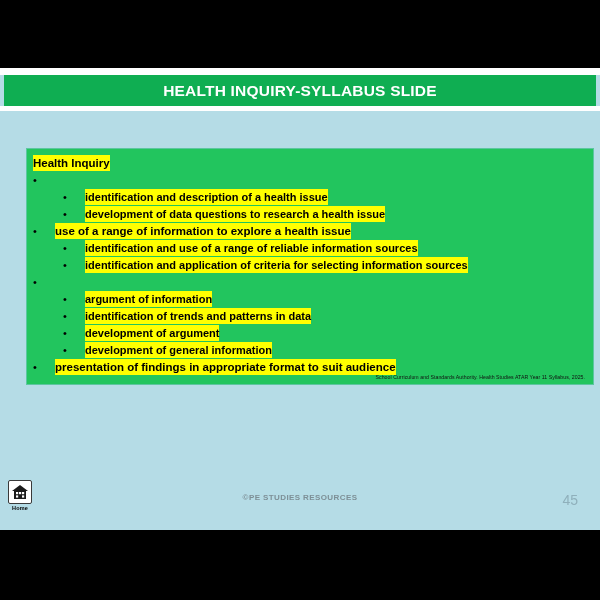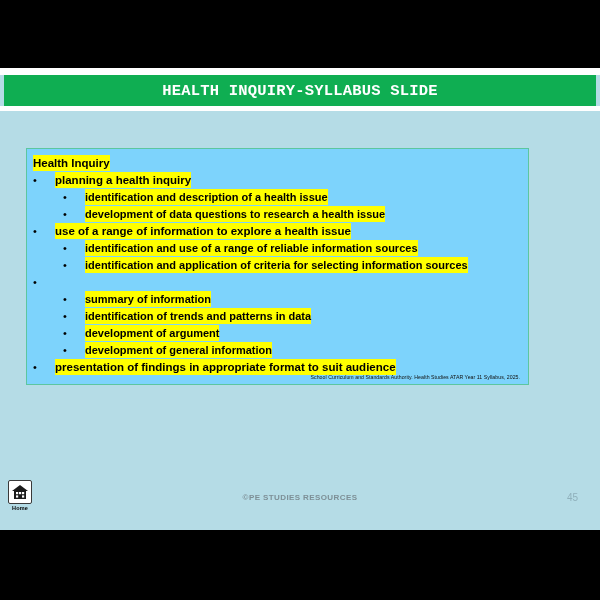--- a/index.html
+++ b/index.html
@@ -20,30 +20,30 @@
   }
 
   
   .header-bar{
     position:absolute;left:4px;top:7px;width:592px;height:31px;
     background:#0fae52;
     display:flex;align-items:center;justify-content:center;
   }
   .header-title{
     color:#ffffff;font-weight:bold;font-size:15.5px;
-    letter-spacing:0.2px;white-space:nowrap;font-family:Liberation Mono, monospace;
+    letter-spacing:0.2px;white-space:nowrap;
   }
   .header-gap{
     position:absolute;left:0;top:38px;width:600px;height:5px;background:#ffffff;
   }
 
   
   .content-card{
-    position:absolute;left:26px;top:80px;width:503px;height:237px;
-    background:#7dd3fc;
+    position:absolute;left:26px;top:80px;width:568px;height:237px;
+    background:#22c55e;
     border:1.5px solid #5cc6a0;
     box-sizing:border-box;
   }
 
   .bullet-list{
     position:absolute;left:0;top:0;right:0;
     padding:6px 0 0 0;
   }
 
   .row{
@@ -101,21 +101,21 @@
   .home-label{
     font-size:5.5px;color:#000;margin-top:1px;font-weight:bold;
     letter-spacing:0.2px;
   }
   .copyright{
     position:absolute;left:0;top:425px;width:600px;text-align:center;
     font-size:8px;color:#7d8f96;letter-spacing:0.4px;font-weight:bold;
   }
   .page-num{
     position:absolute;right:22px;top:424px;
-    font-size:10px;color:#8fb0bb;
+    font-size:14px;color:#8fb0bb;
   }
 
   
   .bar-top{position:absolute;left:0;top:0;width:600px;height:68px;background:#000;}
   .bar-bottom{position:absolute;left:0;top:530px;width:600px;height:70px;background:#000;}
 </style>
 </head>
 <body>
 
 <div id="stage">
@@ -129,21 +129,20 @@
     </div>
     <div class="header-gap"></div>
 
     <div class="content-card">
       <div class="bullet-list" id="bullet-list">
           <div class="row lvl0">
             <span class="txt hl">Health Inquiry</span>
           </div>
           <div class="row lvl1">
             <span class="marker">•</span>
-            <span class="txt hl">planning a health inquiry</span>
           </div>
           <div class="row lvl2">
             <span class="marker">•</span>
             <span class="txt hl">identification and description of a health issue</span>
           </div>
           <div class="row lvl2">
             <span class="marker">•</span>
             <span class="txt hl">development of data questions to research a health issue</span>
           </div>
           <div class="row lvl1">
@@ -156,21 +155,21 @@
           </div>
           <div class="row lvl2">
             <span class="marker">•</span>
             <span class="txt hl">identification and application of criteria for selecting information sources</span>
           </div>
           <div class="row lvl1">
             <span class="marker">•</span>
           </div>
           <div class="row lvl2">
             <span class="marker">•</span>
-            <span class="txt hl">summary of information</span>
+            <span class="txt hl">argument of information</span>
           </div>
           <div class="row lvl2">
             <span class="marker">•</span>
             <span class="txt hl">identification of trends and patterns in data</span>
           </div>
           <div class="row lvl2">
             <span class="marker">•</span>
             <span class="txt hl">development of argument</span>
           </div>
           <div class="row lvl2">

